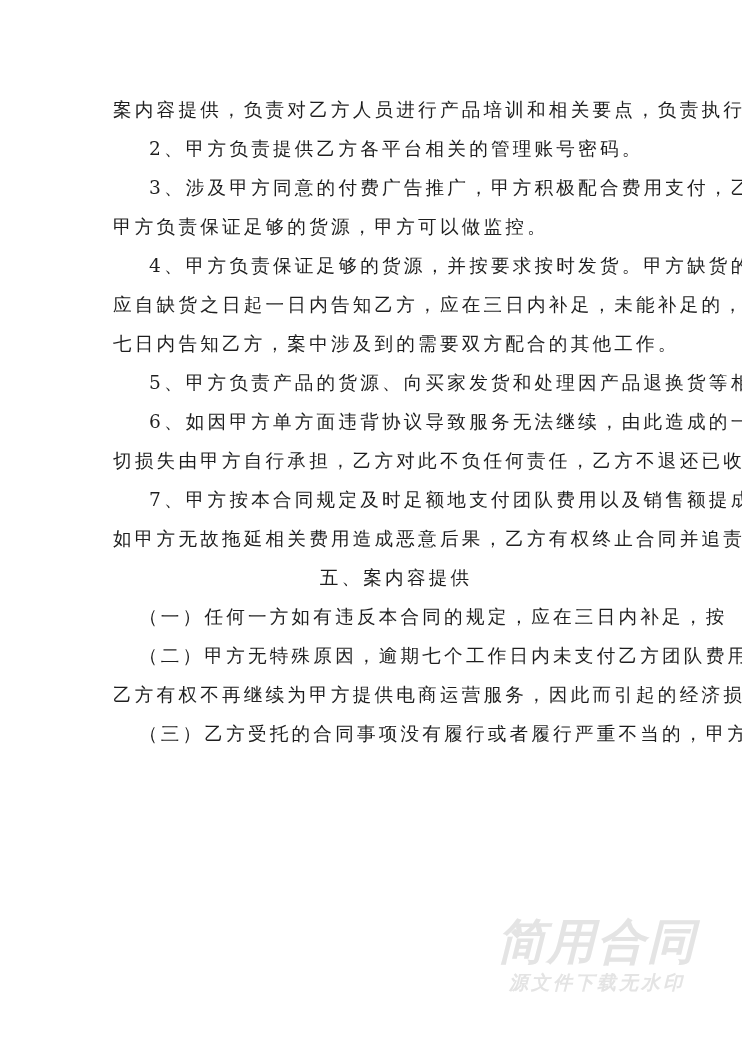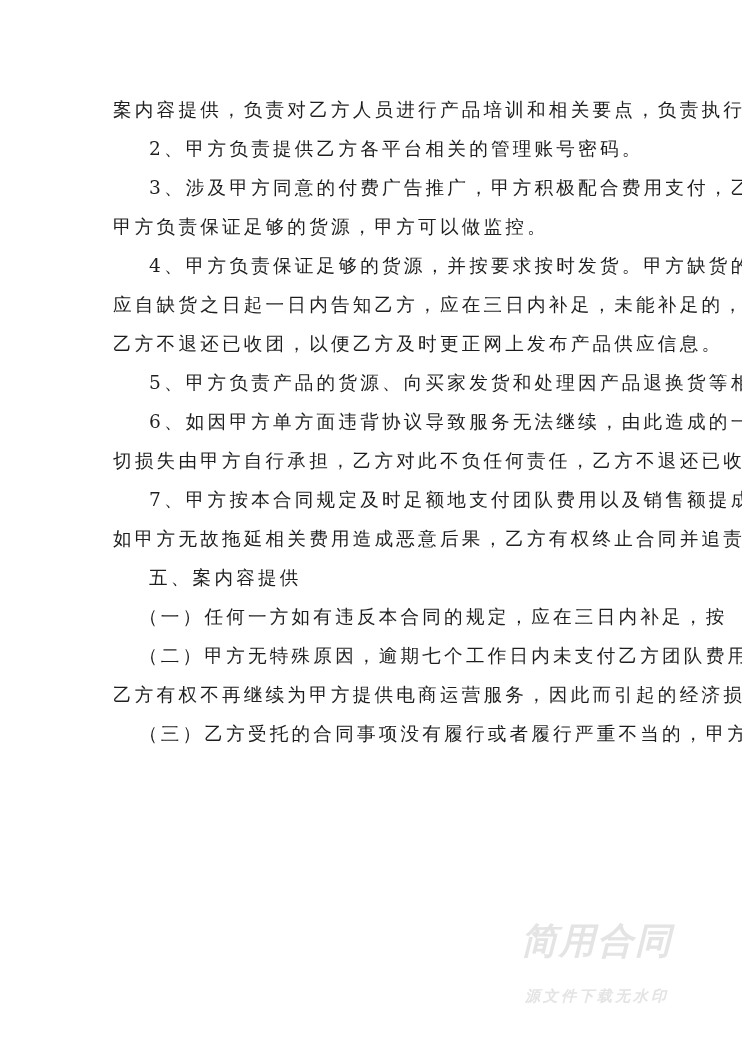--- a/index.html
+++ b/index.html
@@ -5,40 +5,40 @@
   html, body { margin: 0; padding: 0; }
   body {
     width: 742px; height: 1049px; background: #ffffff; position: relative; overflow: hidden;
     font-family: "DejaVu Sans", sans-serif; color: #1e1e1e;
   }
   .page { position: absolute; left: 113px; top: 96px; width: 530px; }
   .line {
     height: 39px; line-height: 28px; font-size: 18.6px; letter-spacing: 3.2px;
     white-space: nowrap; font-family: "DejaVu Serif", serif;
   }
-  .indent { padding-left: 36px; }
+  .indent { padding-left: 36px; text-align: center; }
   .indent-s { padding-left: 26px; }
   .watermark {
     position: absolute; left: 497px; top: 918px; width: 200px; text-align: center;
     color: #e4e4e4; font-family: "DejaVu Sans", sans-serif; font-weight: bold; font-style: italic;
   }
-  .wm-1 { font-size: 36px; letter-spacing: 2px; line-height: 46px; }
-  .wm-2 { font-size: 15px; letter-spacing: 3px; line-height: 28px; margin-top: 18px; }
+  .wm-1 { font-size: 48px; letter-spacing: 2px; line-height: 46px; }
+  .wm-2 { font-size: 19px; letter-spacing: 3px; line-height: 28px; margin-top: 4px; }
 </style>
 </head>
 <body>
 
 <div class="page">
   <div class="line">案内容提供，负责对乙方人员进行产品培训和相关要点，负责执行方</div>
   <div class="line indent">2、甲方负责提供乙方各平台相关的管理账号密码。</div>
   <div class="line indent">3、涉及甲方同意的付费广告推广，甲方积极配合费用支付，乙</div>
   <div class="line">甲方负责保证足够的货源，甲方可以做监控。</div>
   <div class="line indent">4、甲方负责保证足够的货源，并按要求按时发货。甲方缺货的，</div>
   <div class="line">应自缺货之日起一日内告知乙方，应在三日内补足，未能补足的，应</div>
-  <div class="line">乙方不退还已收团，以便乙方及时更正网上发布产品供应信息。</div>
+  <div class="line">七日内告知乙方，案中涉及到的需要双方配合的其他工作。</div>
   <div class="line indent">5、甲方负责产品的货源、向买家发货和处理因产品退换货等相</div>
   <div class="line indent">6、如因甲方单方面违背协议导致服务无法继续，由此造成的一</div>
   <div class="line">切损失由甲方自行承担，乙方对此不负任何责任，乙方不退还已收团</div>
   <div class="line indent">7、甲方按本合同规定及时足额地支付团队费用以及销售额提成，</div>
   <div class="line">如甲方无故拖延相关费用造成恶意后果，乙方有权终止合同并追责。</div>
   <div class="line indent">五、案内容提供</div>
   <div class="line indent-s">（一）任何一方如有违反本合同的规定，应在三日内补足，按</div>
   <div class="line indent-s">（二）甲方无特殊原因，逾期七个工作日内未支付乙方团队费用，</div>
   <div class="line">乙方有权不再继续为甲方提供电商运营服务，因此而引起的经济损失</div>
   <div class="line indent-s">（三）乙方受托的合同事项没有履行或者履行严重不当的，甲方</div>

